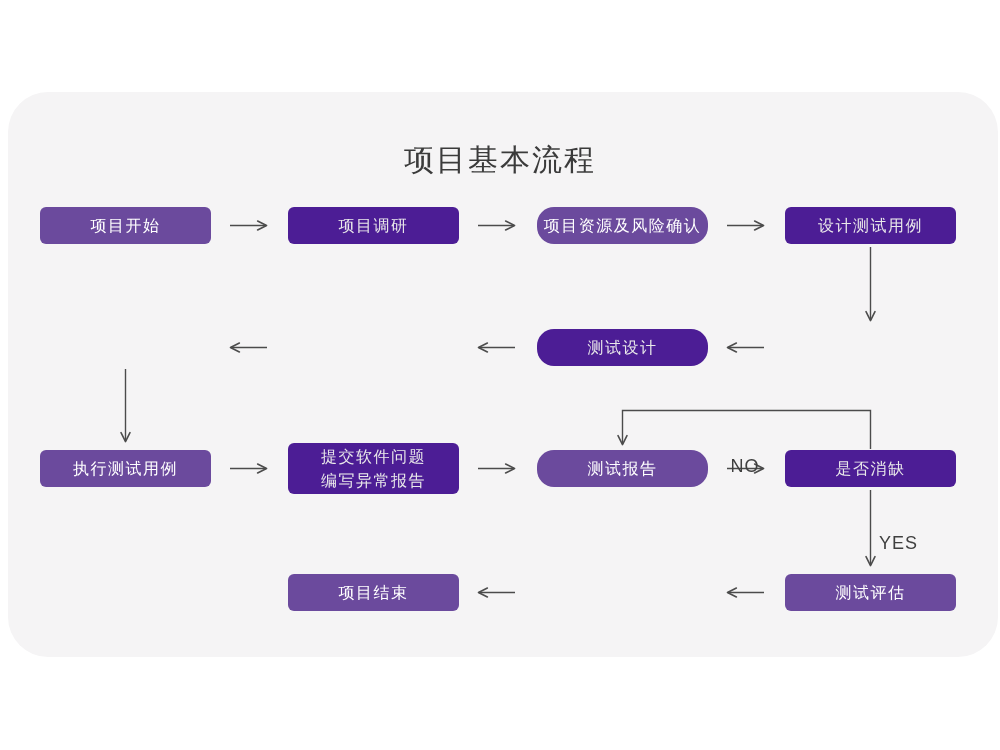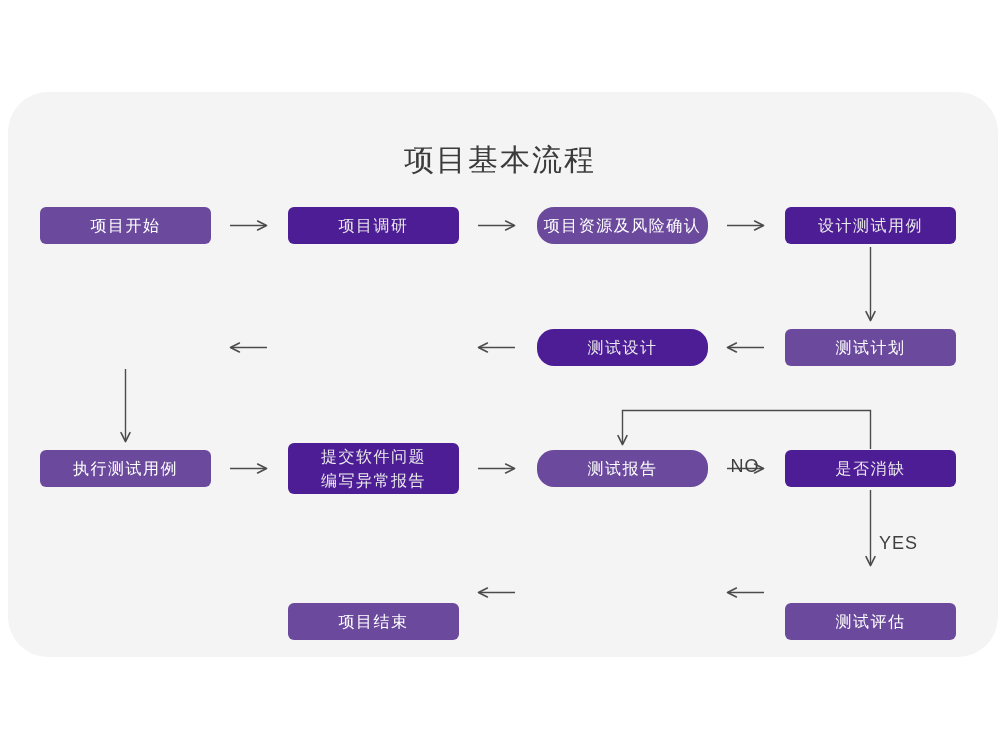--- a/index.html
+++ b/index.html
@@ -50,21 +50,21 @@
   }
   .node.purple { background: #6b4a9d; color: #ffffff; }
   .node.gray   { background: #4c1d95; color: #e9e8ea; font-family: Liberation Serif, serif; }
   .c1 { left: 40px; }
   .c2 { left: 288px; }
   .c3 { left: 537px; border-radius: 17px; }
   .c4 { left: 785px; }
   .r1 { top: 207px; }
   .r2 { top: 329px; }
   .r3 { top: 450px; }
-  .r4 { top: 574px; margin-top: 29px; }
+  .r4 { top: 574px; }
   .tall { top: 443px; height: 51px; }
   .edge-label {
     position: absolute;
     font-size: 18px;
     letter-spacing: 1px;
     color: #3f3f3f;
   }
   .edge-label.no  { left: 700px; top: 414px; width: 90px; text-align: center; margin-top: 42px; }
   .edge-label.yes { left: 879px; top: 521px; margin-top: 12px; }
 </style>
@@ -107,21 +107,20 @@
       <path d="M764,592.5 L728,592.5" marker-end="url(#arrow)"></path>
       <path d="M515,592.5 L479,592.5" marker-end="url(#arrow)"></path>
     </g>
   </svg>
 
   <div class="node purple c1 r1">项目开始</div>
   <div class="node gray c2 r1">项目调研</div>
   <div class="node purple c3 r1">项目资源及风险确认</div>
   <div class="node gray c4 r1">设计测试用例</div>
 
-  <div class="node purple c4 r2">测试计划</div>
   <div class="node gray c3 r2">测试设计</div>
 
   <div class="node purple c1 r3">执行测试用例</div>
   <div class="node gray c2 tall">提交软件问题
 编写异常报告</div>
   <div class="node purple c3 r3">测试报告</div>
   <div class="node gray c4 r3">是否消缺</div>
 
   <div class="node purple c4 r4">测试评估</div>
   <div class="node purple c2 r4">项目结束</div>

